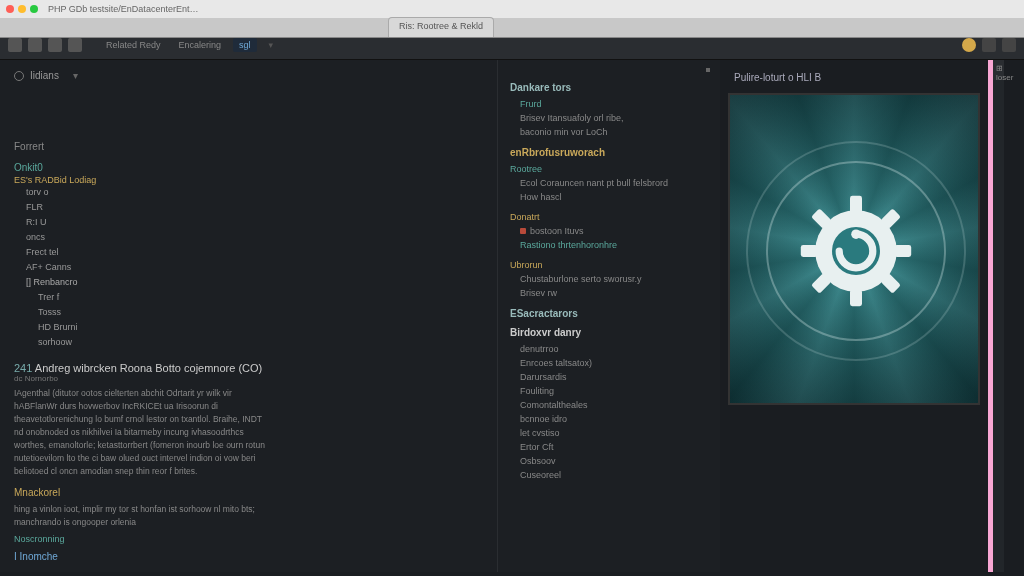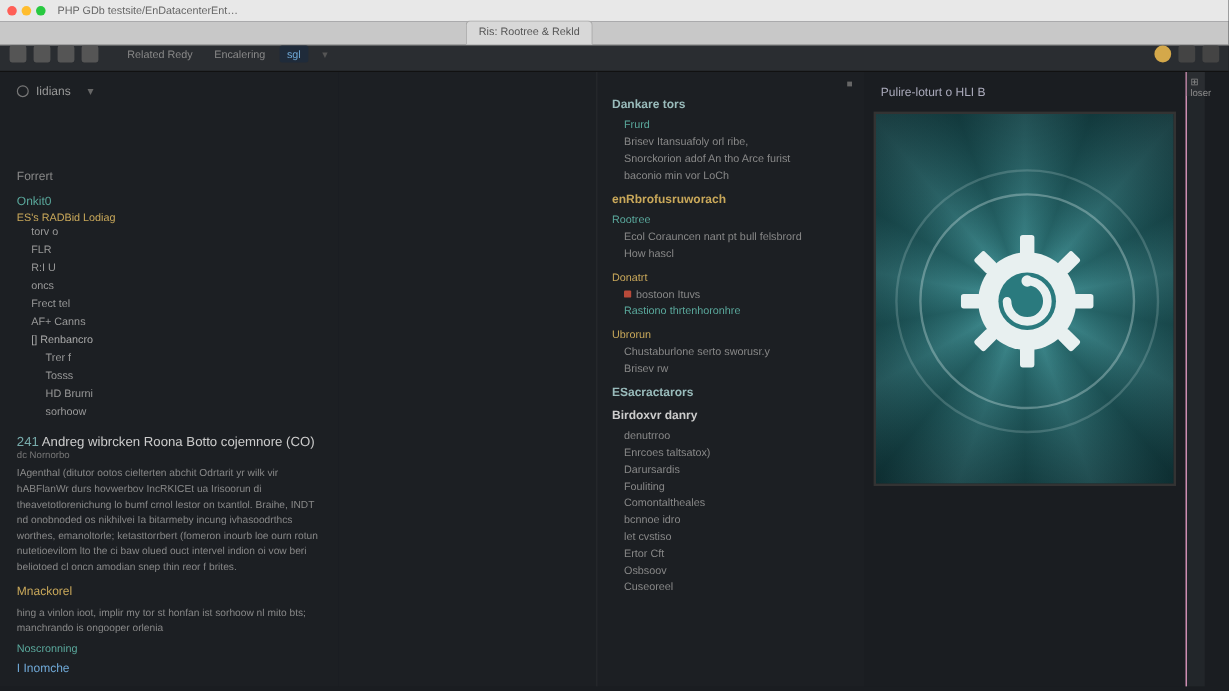--- a/index.html
+++ b/index.html
@@ -66,21 +66,21 @@
       rgba(255,255,255,0.05) 240deg, rgba(0,0,0,0.15) 260deg,
       rgba(255,255,255,0.05) 280deg, rgba(0,0,0,0.15) 300deg,
       rgba(255,255,255,0.05) 320deg, rgba(0,0,0,0.15) 340deg,
       rgba(255,255,255,0.05) 360deg); }
   .ring { position: absolute; border: 2px solid rgba(210,230,230,0.35); border-radius: 50%; }
   .ring1 { width: 180px; height: 180px; left: 36px; top: 66px; }
   .ring2 { width: 220px; height: 220px; left: 16px; top: 46px; border-color: rgba(210,230,230,0.2); }
   .gear { position: absolute; width: 120px; height: 120px; left: 66px; top: 96px; display: flex; align-items: center; justify-content: center; }
   .gear svg { width: 100%; height: 100%; }
   
-  .far-right { width: 16px; background: #22262a; border-left: 1px solid #f9a8d4; }
+  .far-right { width: 16px; background: #22262a; border-left: 5px solid #f9a8d4; }
   .far-right-top { height: 20px; background: #2a2d31; font-size: 8px; color: #888; padding: 4px 3px; }
 </style>
 </head>
 <body>
 
 <div class="titlebar">
   <span class="traffic-light tl-close"></span>
   <span class="traffic-light tl-min"></span>
   <span class="traffic-light tl-max"></span>
   <span class="titlebar-title">PHP GDb testsite/EnDatacenterEnt…</span>
@@ -146,21 +146,20 @@
     <div class="body-text hl-b" style="font-size:10px">I Inomche</div>
 
   </div>
 
   <div class="mid-col"></div>
 
   <div class="outline-col">
     <div class="outline-h first">Dankare tors</div>
     <div class="outline-item link ind">Frurd</div>
     <div class="outline-item ind">Brisev Itansuafoly orl ribe,</div>
-    <div class="outline-item ind">Snorckorion adof An tho Arce furist</div>
     <div class="outline-item ind">baconio min vor LoCh</div>
 
     <div class="outline-h" style="color:#c9a85a">enRbrofusruworach</div>
     <div class="outline-item link">Rootree</div>
     <div class="outline-item ind">Ecol Corauncen nant pt bull felsbrord</div>
     <div class="outline-item ind">How hascl</div>
 
     <div class="outline-item gold" style="margin-top:6px">Donatrt</div>
     <div class="outline-item ind"><span class="red-dot"></span><span>bostoon Ituvs</span></div>
     <div class="outline-item link ind" style="">Rastiono thrtenhoronhre</div>

